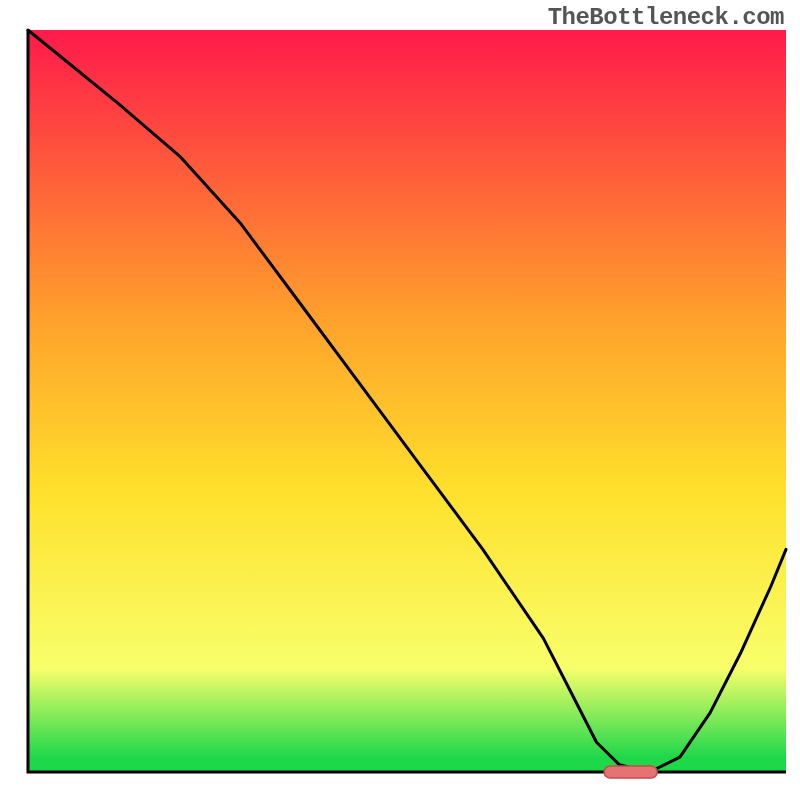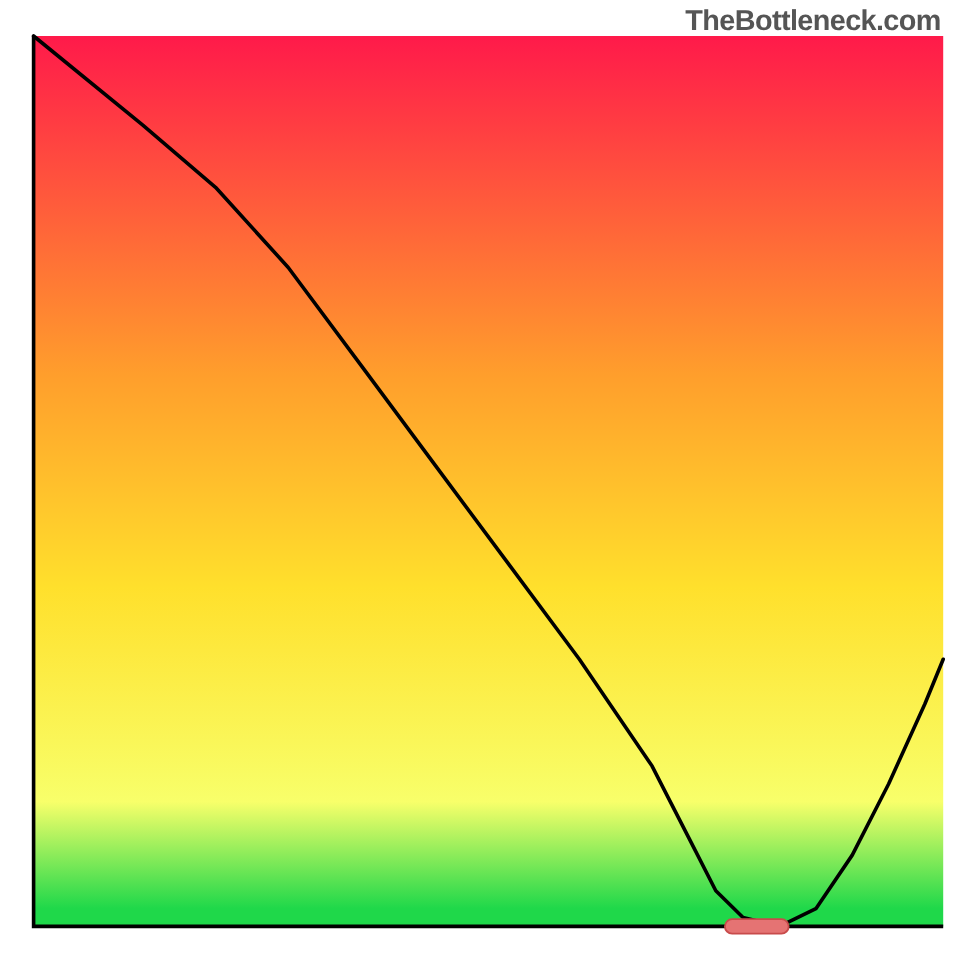--- a/index.html
+++ b/index.html
@@ -9,20 +9,21 @@
     height: 800px;
     overflow: hidden;
     background: #ffffff;
     font-family: Arial, Helvetica, sans-serif;
   }
   .frame {
     position: relative;
     width: 800px;
     height: 800px;
     box-sizing: border-box;
+    font-family: Liberation Mono, monospace;
   }
   .watermark {
     position: absolute;
     top: 4px;
     right: 16px;
     font-size: 24px;
     font-weight: 600;
     color: #555555;
     letter-spacing: -0.5px;
   }

